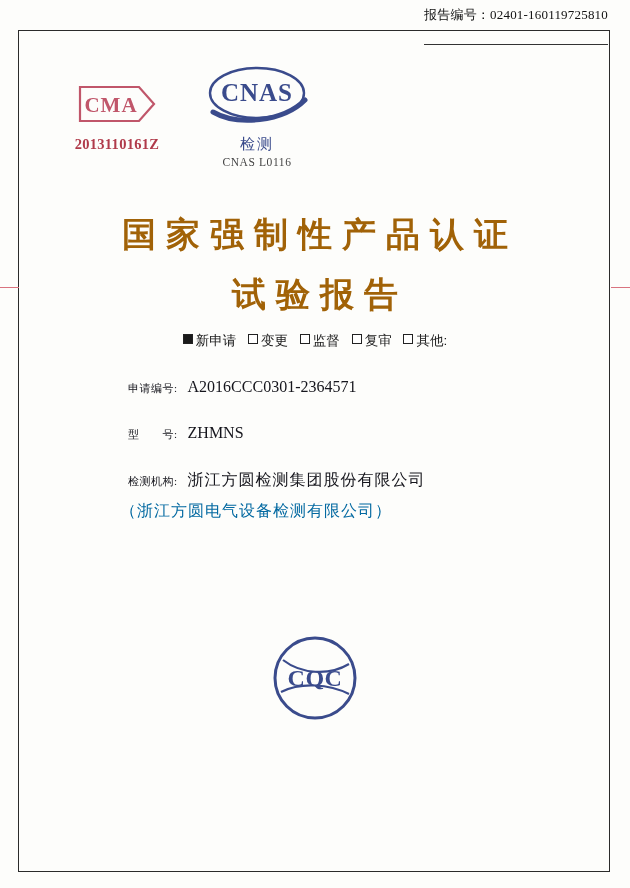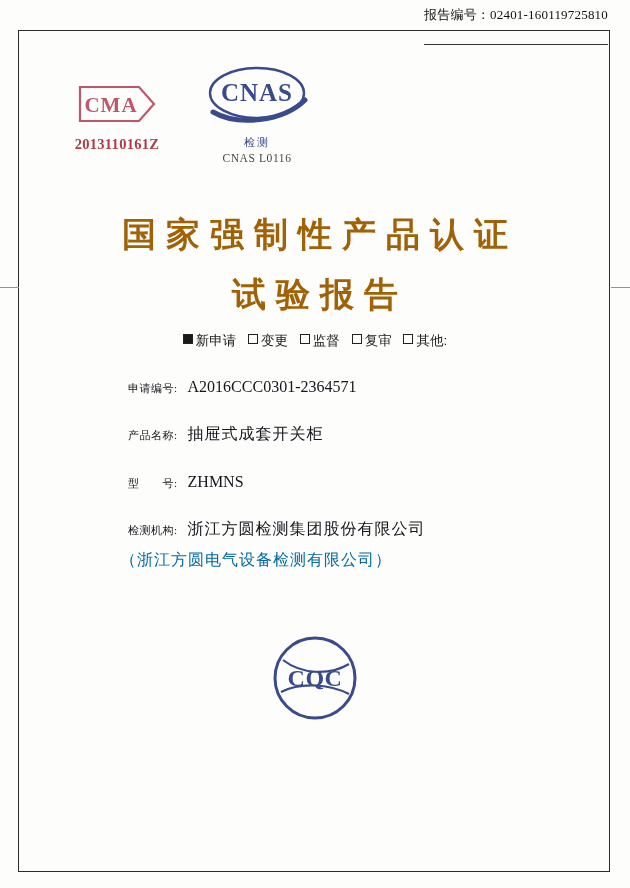--- a/index.html
+++ b/index.html
@@ -85,21 +85,21 @@
 
   
   .cnas-wrap {
     position: absolute;
     left: 182px;
     top: 2px;
     width: 150px;
     text-align: center;
   }
   .cnas-sub1 {
-    font-size: 11px;
+    font-size: 15px;
     color: #3a4b8c;
     margin-top: 1px;
     letter-spacing: 2px;
   }
   .cnas-sub2 {
     font-size: 11.5px;
     color: #444;
     margin-top: 2px;
     letter-spacing: 0.6px;
   }
@@ -273,24 +273,20 @@
     <span class="item"><span class="box"></span><span>其他:</span></span>
   </div>
 
   <div class="fields">
 
     <div class="field-row">
       <span class="field-label">申请编号:</span>
       <span class="field-value">A2016CCC0301-2364571</span>
     </div>
 
-    <div class="field-row">
-      <span class="field-label">产品名称:</span>
-      <span class="field-value cn">抽屉式成套开关柜</span>
-    </div>
 
     <div class="field-row">
       <span class="field-label spaced">型　　号:</span>
       <span class="field-value">ZHMNS</span>
     </div>
 
     <div class="field-row">
       <span class="field-label">检测机构:</span>
       <span class="field-value cn">浙江方圆检测集团股份有限公司</span>
     </div>

